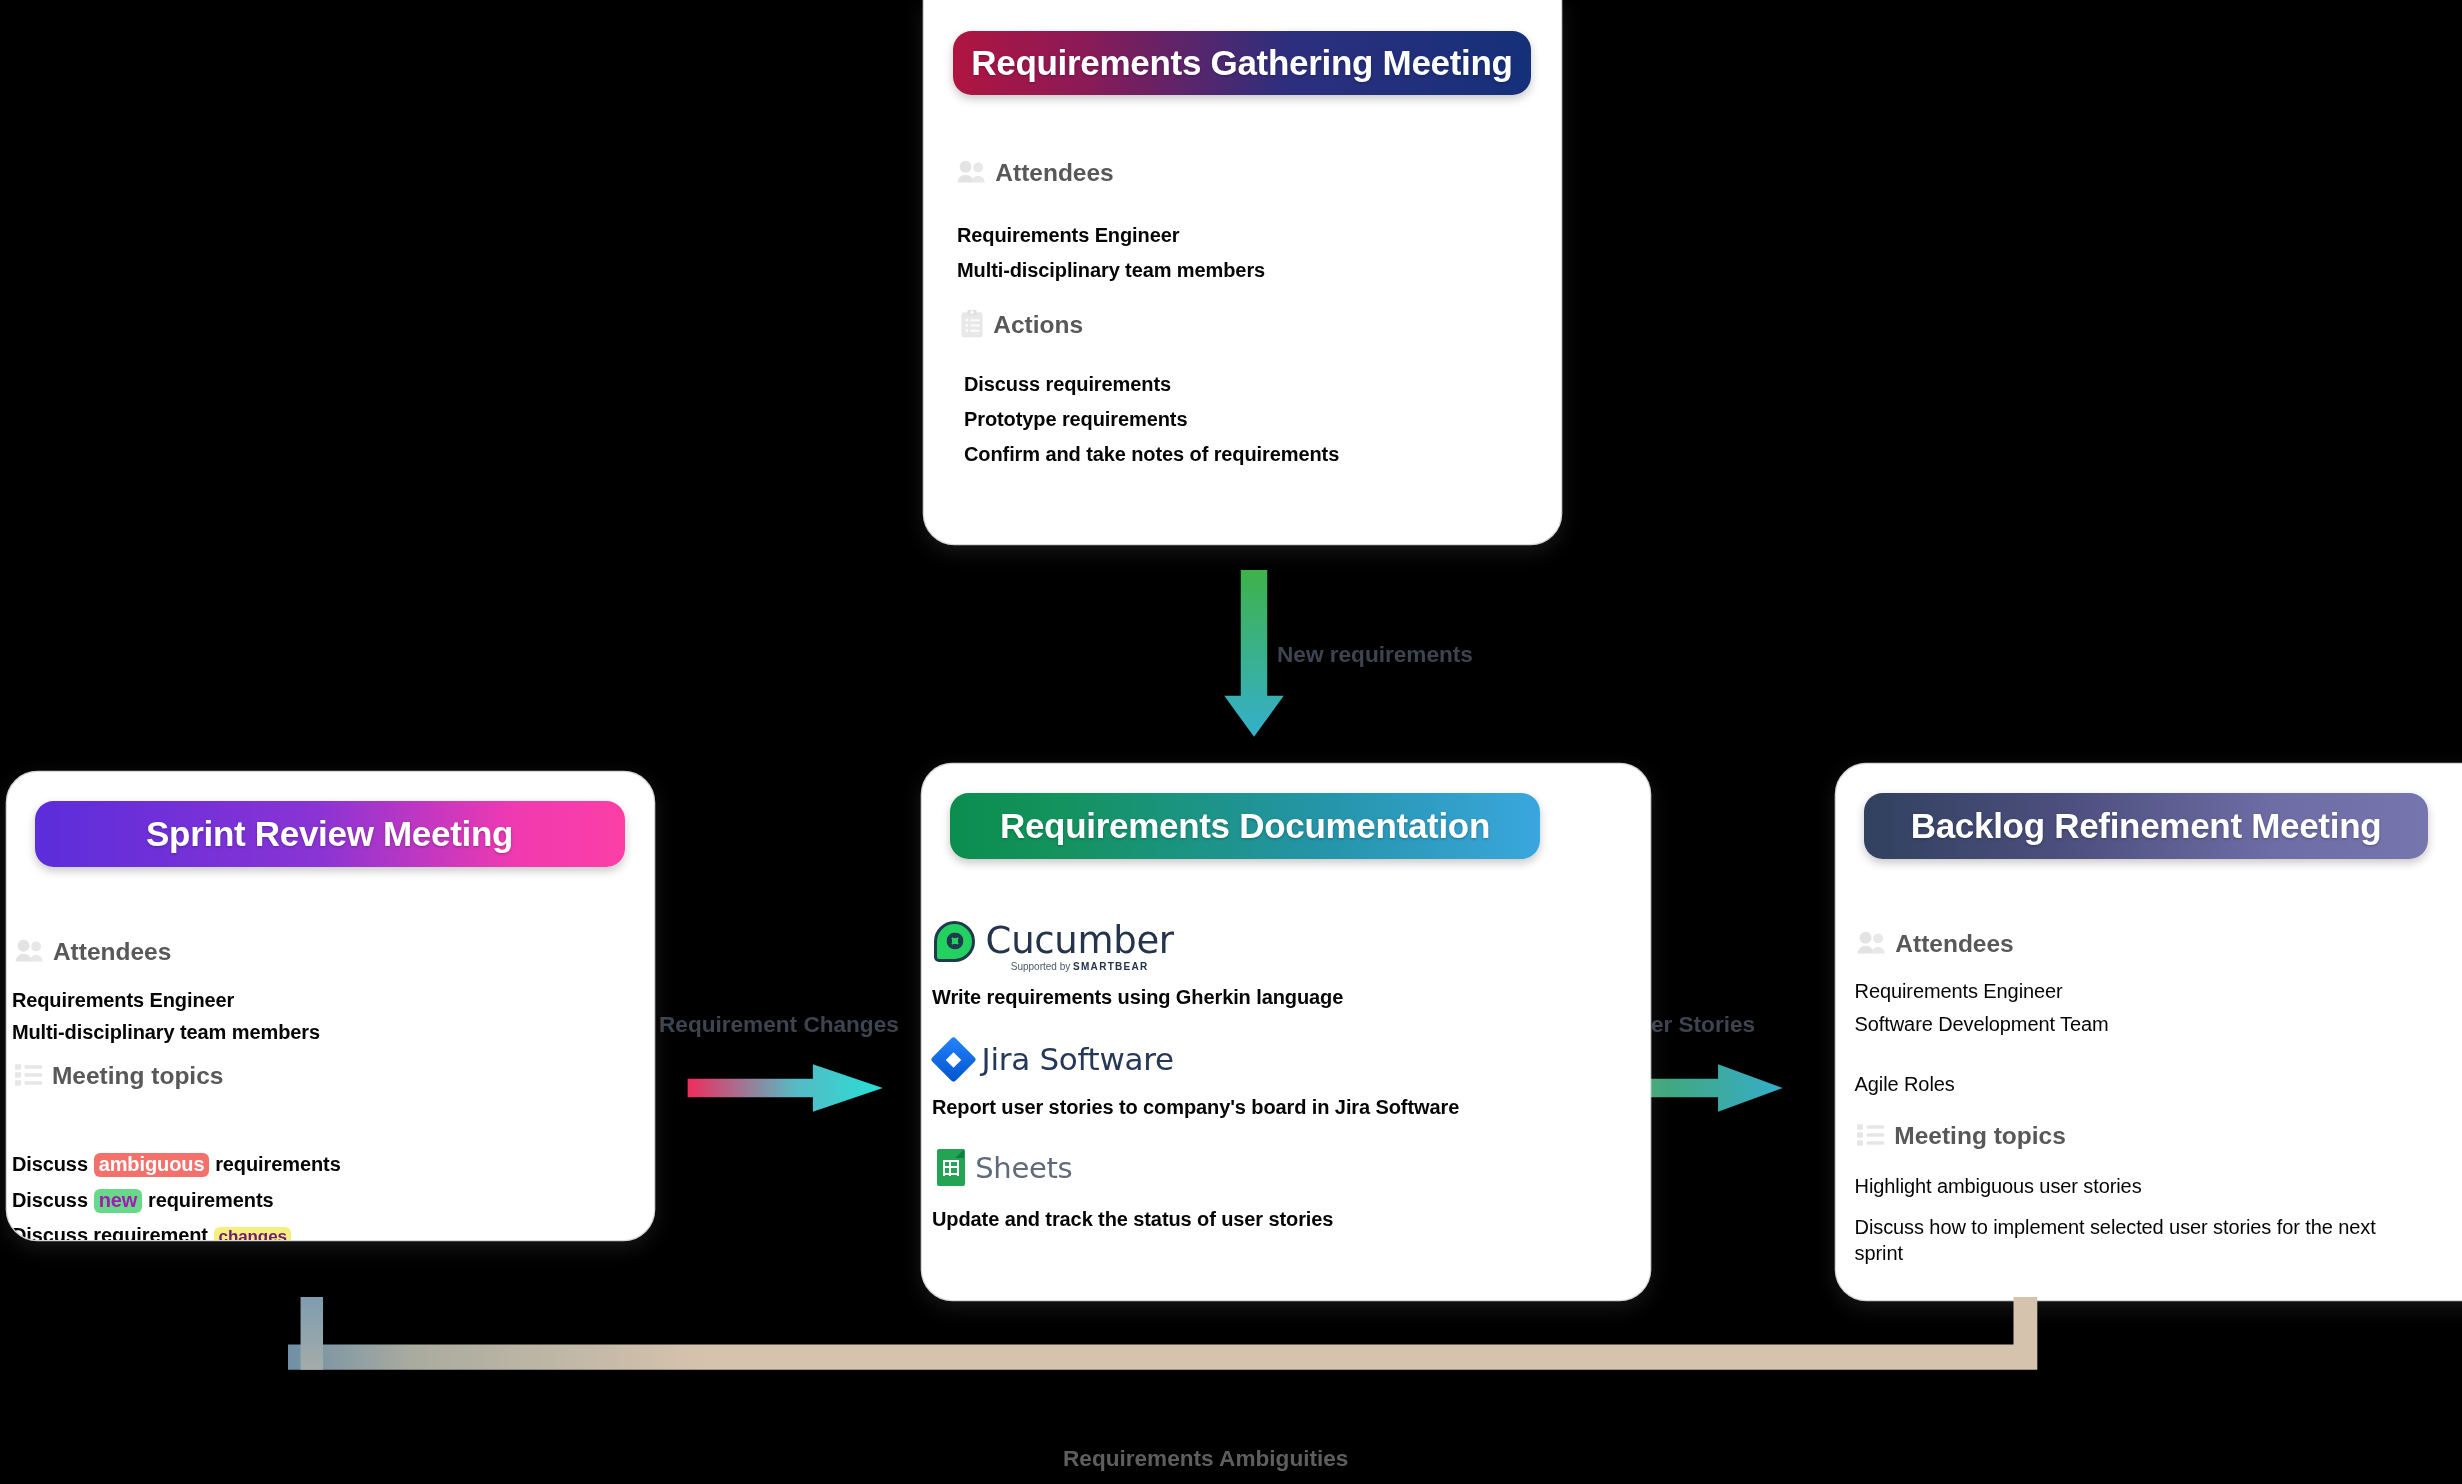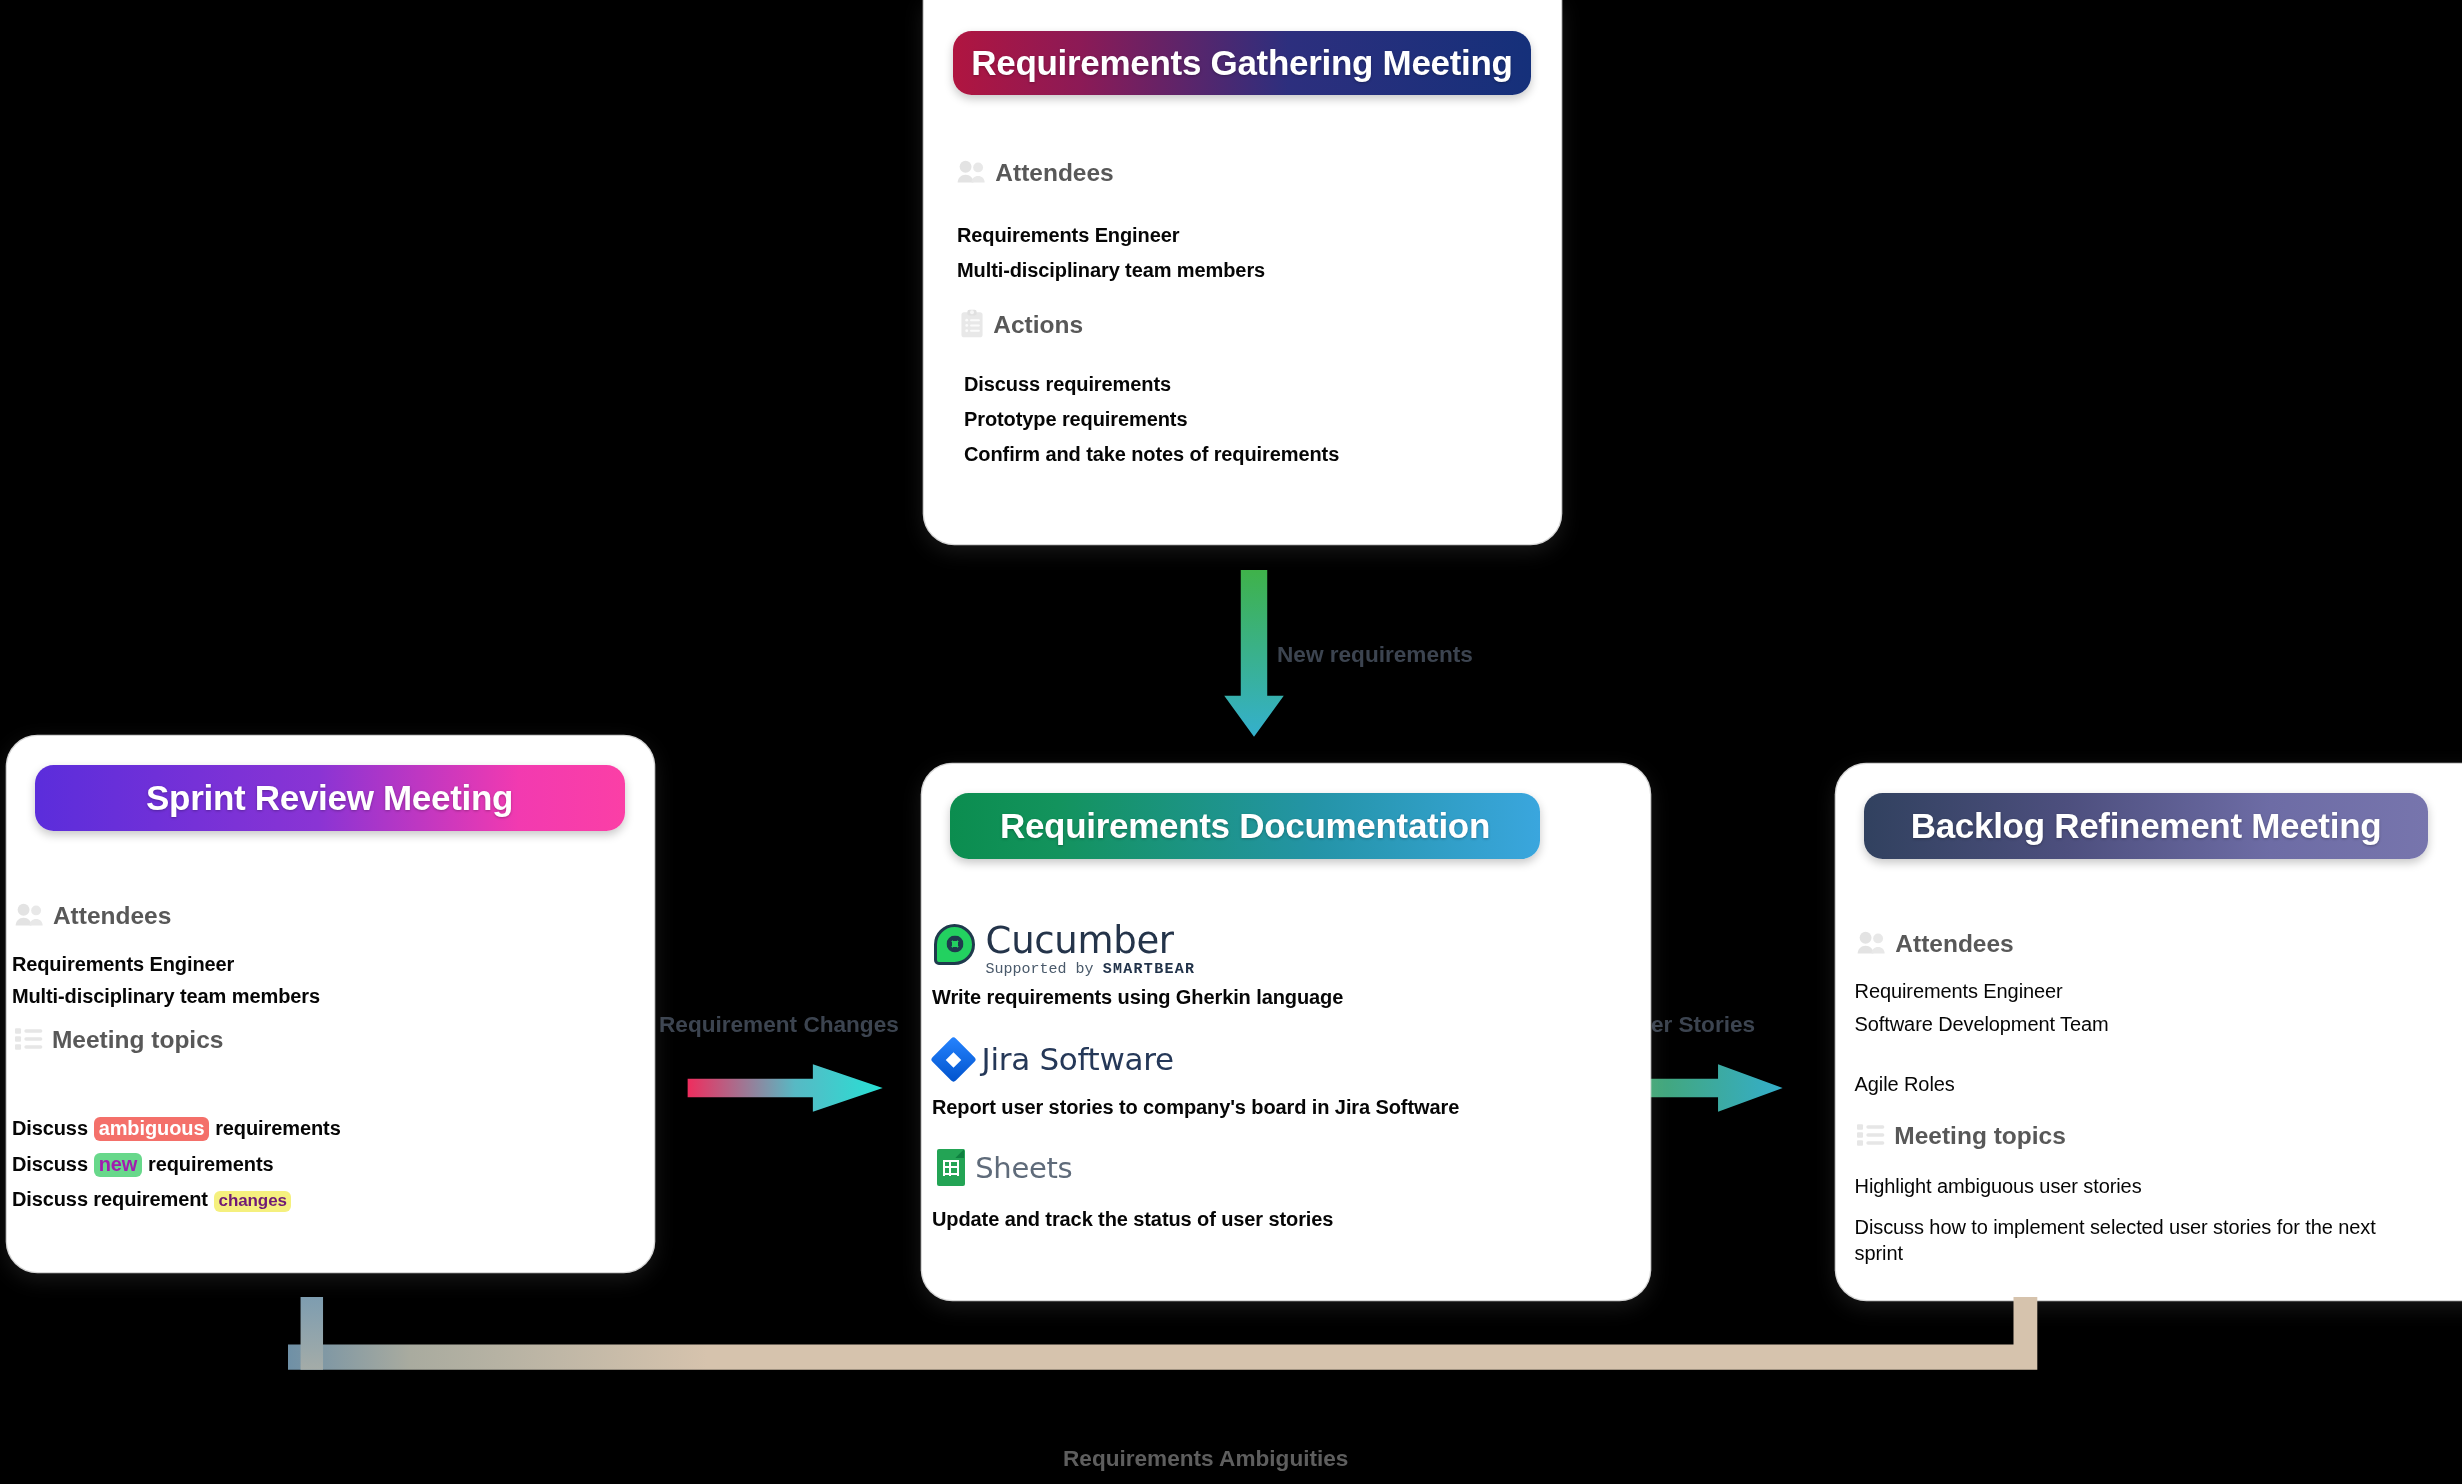--- a/index.html
+++ b/index.html
@@ -123,22 +123,22 @@
       radial-gradient(circle at 50% 88%,  #1f3a4d 0 22%, transparent 23%),
       radial-gradient(circle at 12% 50%,  #1f3a4d 0 22%, transparent 23%),
       radial-gradient(circle at 85% 15%,  #1f3a4d 0 18%, transparent 19%),
       radial-gradient(circle at 15% 85%,  #1f3a4d 0 18%, transparent 19%),
       radial-gradient(circle at 85% 85%,  #1f3a4d 0 18%, transparent 19%),
       radial-gradient(circle at 15% 15%,  #1f3a4d 0 18%, transparent 19%);
   }
   .cuke-text { margin-left: 10.6px; }
   .cuke-text .c1 { font-size: 37px; color: #24344a; line-height: 0.95; display:block;margin-top:12px; }
   .cuke-sub {
-    font-size: 15px; color: #4a5a6b; display:block; margin-top: 2.7px;
-    font-family: Liberation Mono, monospace;
+    font-size: 10px; color: #4a5a6b; display:block; margin-top: 2.7px;
+    font-family: Liberation Sans, sans-serif;
     text-align: center;
   }
   .cuke-sub b { letter-spacing: 1.3px; color:#22334a; }
 
   
   .jira-mark {
     width: 33px; height: 33px; position: relative; transform: rotate(45deg);
     background: linear-gradient(135deg, #2684ff 0%, #0052cc 100%);
     border-radius: 3.3px;
   }
@@ -258,21 +258,21 @@
     <defs>
       <linearGradient id="gradRight2" x1="0" y1="0" x2="1" y2="0">
         <stop offset="0%" stop-color="#4aa355"></stop>
         <stop offset="100%" stop-color="#34aecb"></stop>
       </linearGradient>
     </defs>
     <path d="M0 30 h178 V8 L276 44 L178 80 V58 H0 Z" fill="url(#gradRight2)"></path>
   </svg>
   <div class="edge-label" style="left:1622px; top:1012px;">User Stories</div>
 
-  <div class="card" id="card-sprint" style="left:6.6px; top:736px; width:647px; height:536px;">
+  <div class="card" id="card-sprint" style="left:6.6px; top:772px; width:647px; height:468px;">
     <div class="card-banner" style="left:28px; top:29px; width:590px; height:66px;">
       <span class="card-banner-title">Sprint Review Meeting</span>
     </div>
 
     <div class="sec-head" style="left:8px; top:166px;">
       <span class="ico">
         <svg width="29" height="24" viewBox="0 0 44 36">
           <circle cx="13" cy="10" r="9" fill="#e3e3e3"></circle>
           <path d="M1 34c0-7.2 5.4-12 12-12s12 4.8 12 12z" fill="#e3e3e3"></path>
           <circle cx="32" cy="11" r="7.5" fill="#e8e8e8"></circle>

